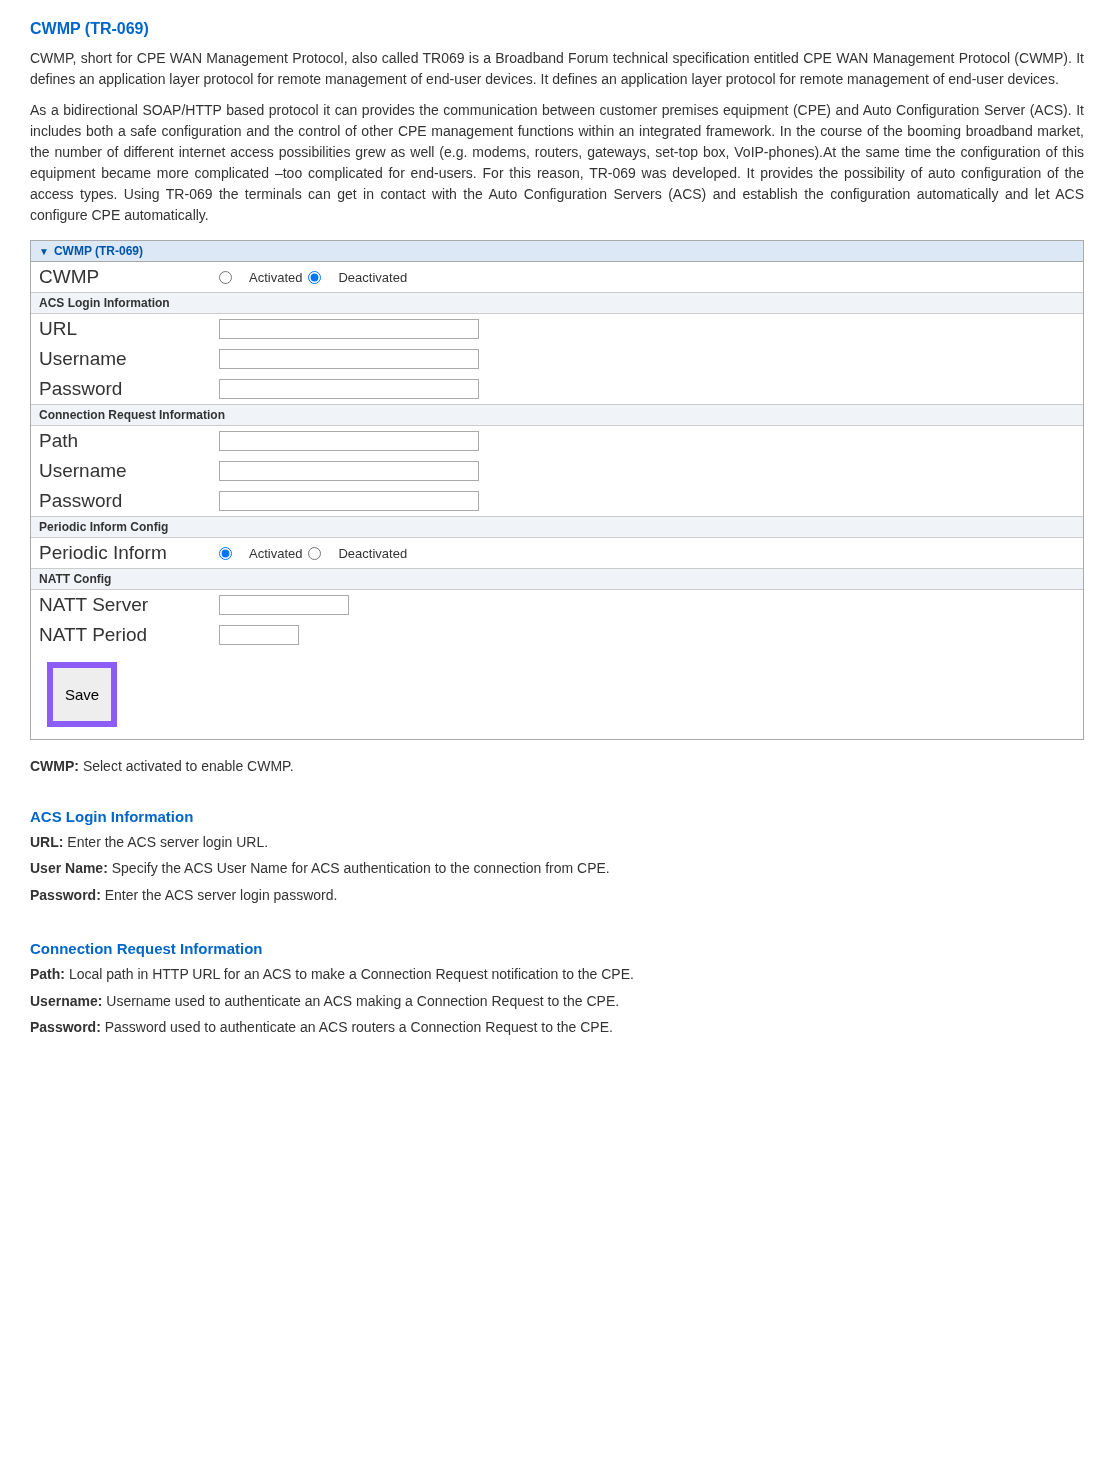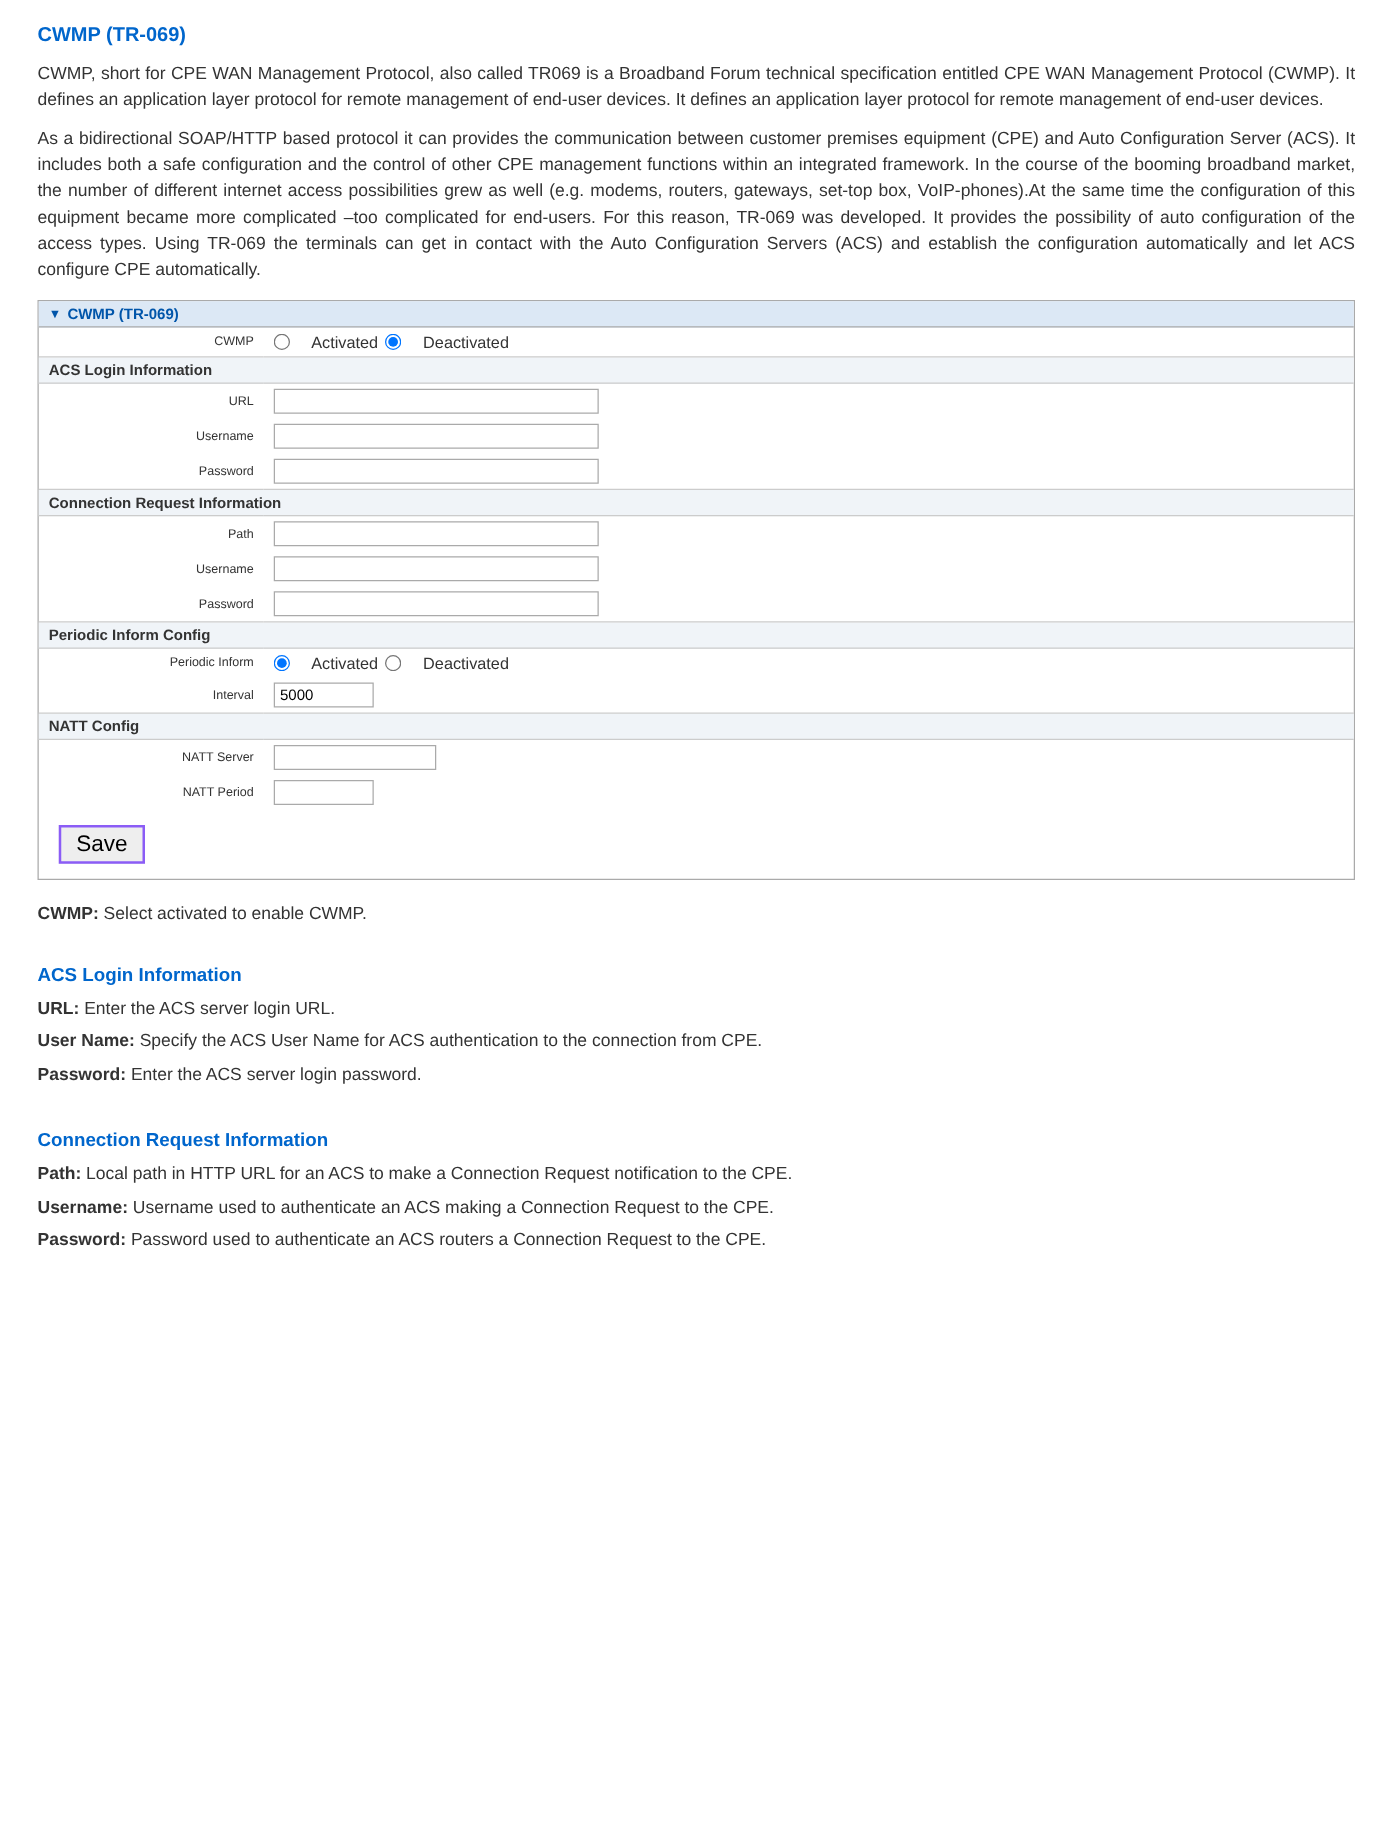--- a/index.html
+++ b/index.html
@@ -56,22 +56,21 @@
       color: #333;
       font-weight: bold;
       font-size: 12px;
       padding: 3px 8px;
       border-top: 1px solid #ccc;
       border-bottom: 1px solid #ccc;
     }
     .label-col {
       width: 180px;
       color: #333;
-      font-size: 10px;
-      text-align: right;
+      font-size: 19px;
     }
     .value-col {
       font-size: 13px;
     }
     .form-table input[type="text"],
     .form-table input[type="password"] {
       width: 260px;
       height: 20px;
       border: 1px solid #aaa;
       font-size: 12px;
@@ -90,24 +89,24 @@
       font-size: 13px;
     }
     .radio-group label {
       display: flex;
       align-items: center;
       gap: 17px;
       cursor: pointer;
     }
     .save-btn {
       margin: 6px 8px;
-      padding: 3px 12px;
-      font-size: 18px;
+      padding: 18px 12px;
+      font-size: 15px;
       background: #eee;
-      border: 2px solid #8b5cf6;
+      border: 6px solid #8b5cf6;
       cursor: pointer;
     }
     .section-desc {
       margin: 12px 0 6px 0;
     }
     .section-desc h2 {
       font-size: 15px;
       font-weight: bold;
       color: #0066cc;
       margin-bottom: 6px;
@@ -212,26 +211,20 @@
             <input type="radio" name="periodic" value="activated" checked="" style="">
             <span>Activated</span>
           </label>
           <label>
             <input type="radio" name="periodic" value="deactivated" style="">
             <span>Deactivated</span>
           </label>
         </div>
       </td>
     </tr>
-    <tr>
-      <td class="label-col">Interval</td>
-      <td class="value-col">
-        <input type="text" class="small" value="5000" style="">
-      </td>
-    </tr>
 
     <tr class="section-header">
       <td colspan="2">NATT Config</td>
     </tr>
     <tr>
       <td class="label-col">NATT Server</td>
       <td class="value-col">
         <input type="text" class="medium" value="" style="">
       </td>
     </tr>

